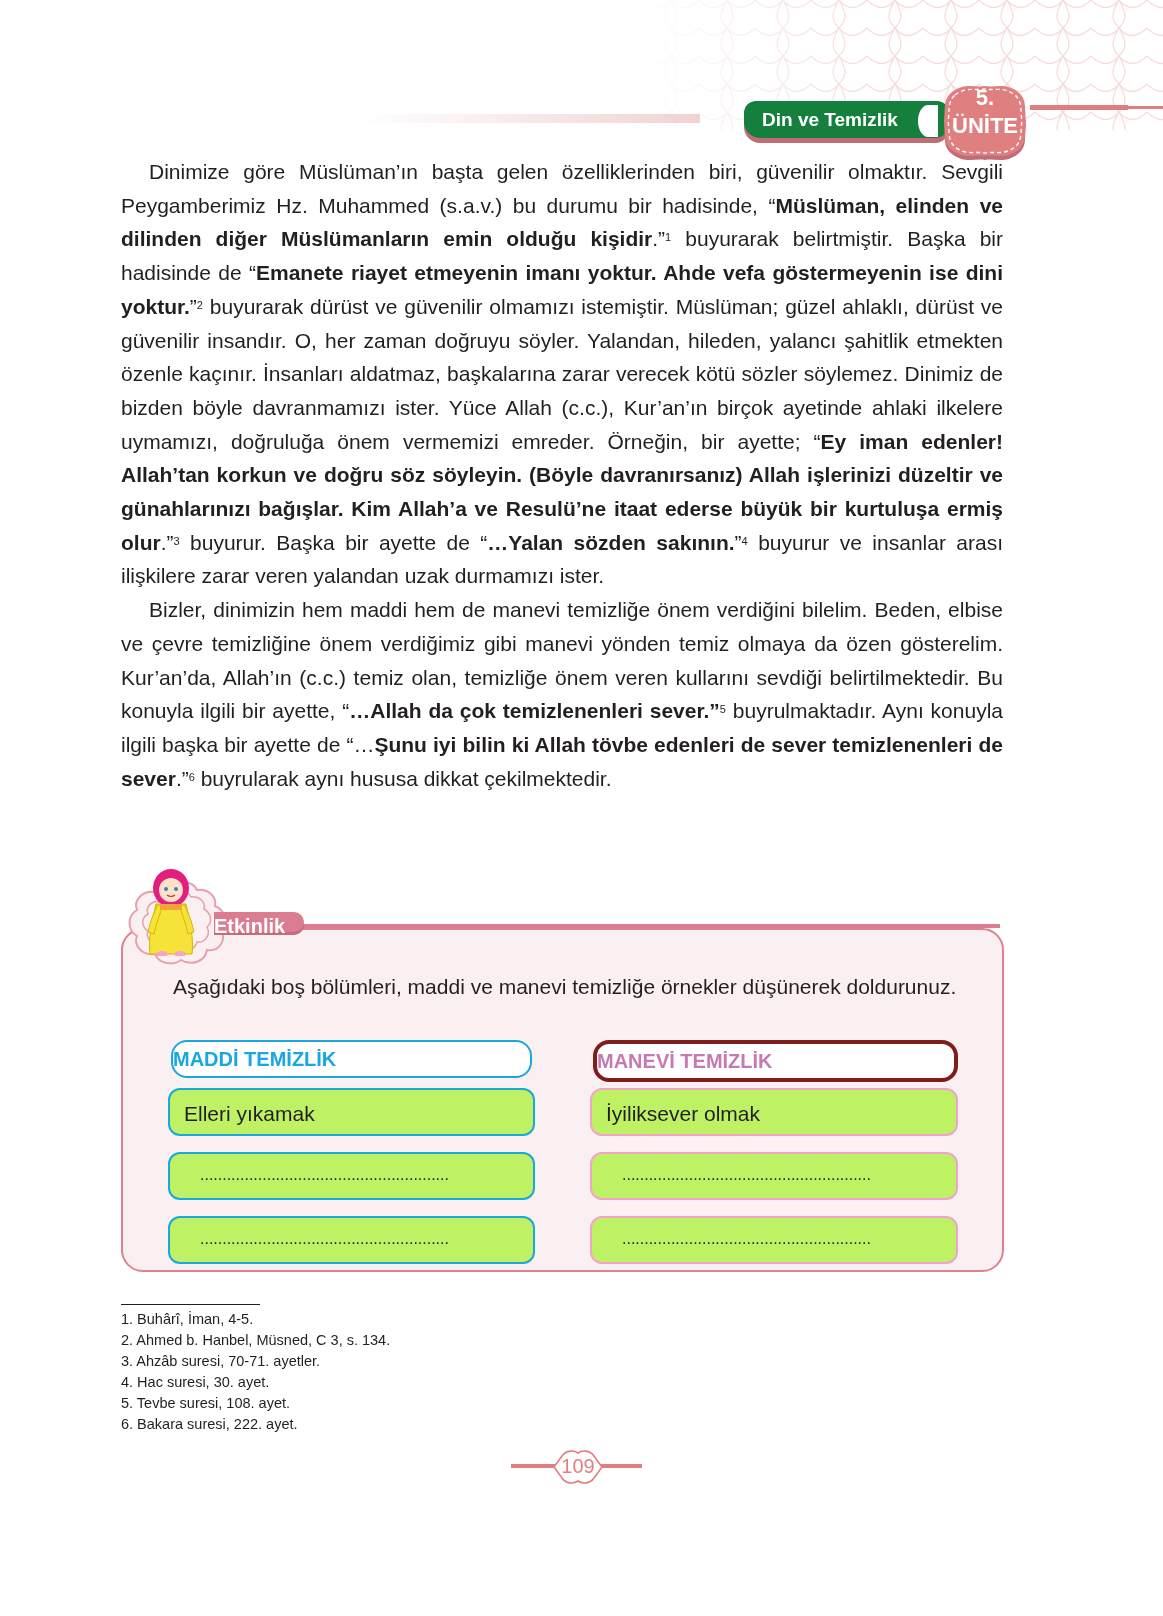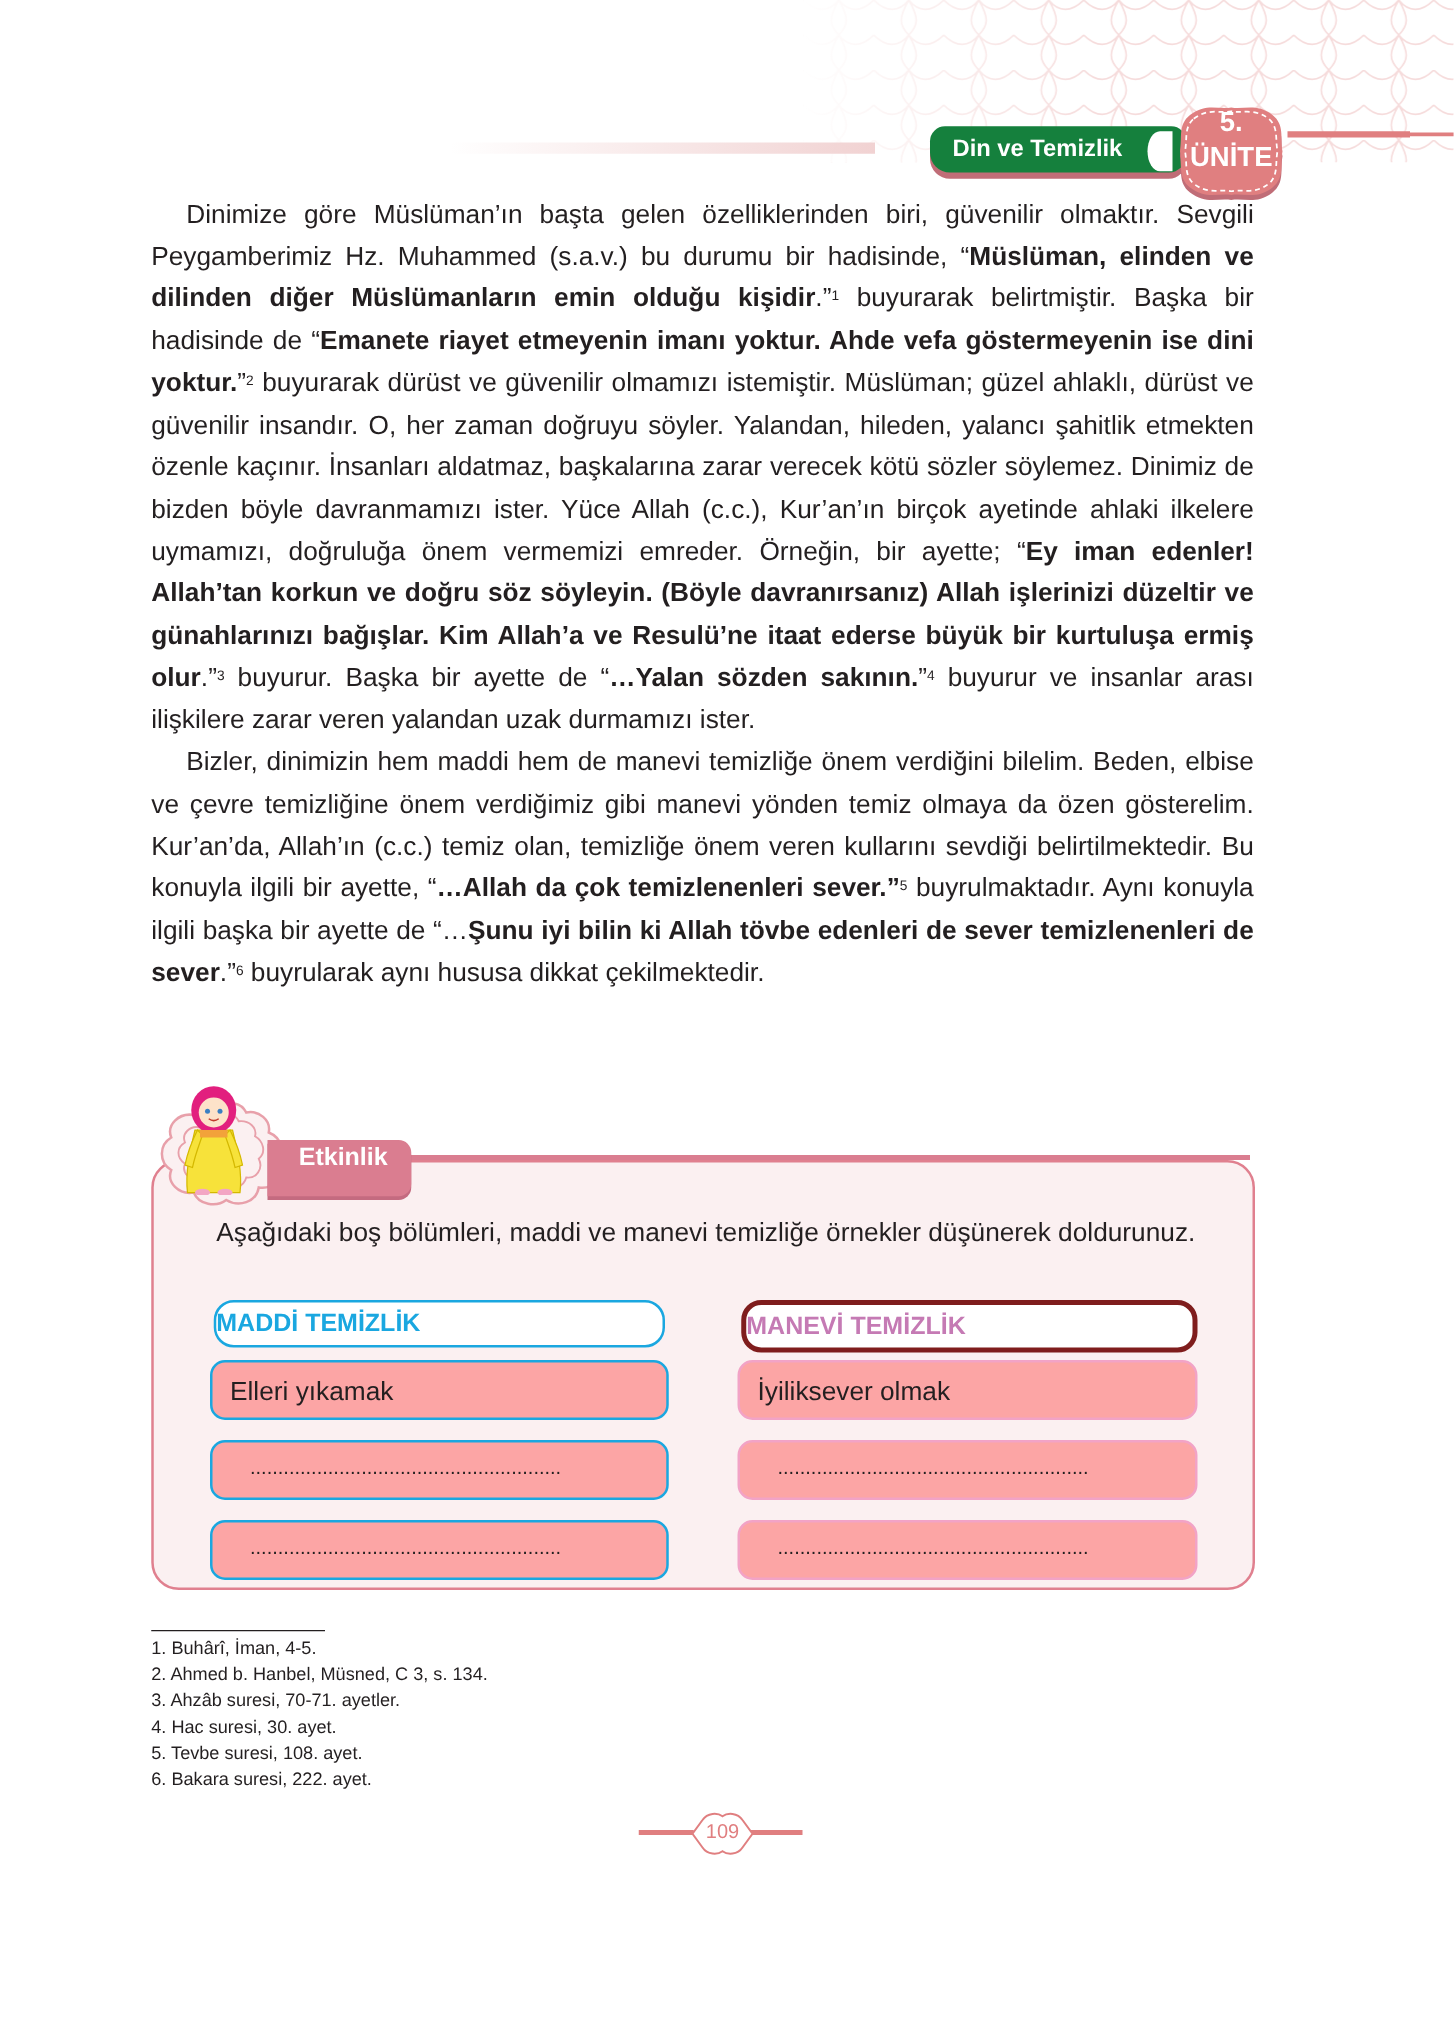--- a/index.html
+++ b/index.html
@@ -26,53 +26,53 @@
   .body-text { position: absolute; left: 121px; top: 155px; width: 882px;
                font-size: 21px; line-height: 33.7px; text-align: justify; }
   .body-text p { margin: 0; text-indent: 28px; }
   .body-text b { font-weight: bold; }
   .body-text sup { font-size: 11px; vertical-align: top; position: relative; top: -1px; }
 
   
   .activity-box { position: absolute; left: 121px; top: 928px; width: 879px; height: 340px;
                   background: #fbf0f1; border: 2px solid #e0808f; border-radius: 22px; }
   .activity-frame { position: absolute; left: 121px; top: 878px; width: 110px; height: 90px; }
-  .activity-tab { position: absolute; left: 214px; top: 912px; width: 90px; height: 45px;
+  .activity-tab { position: absolute; left: 214px; top: 912px; width: 90px; height: 20px;
                   background: #da7d90; border-radius: 0 10px 10px 0; color: #fff;
-                  font-weight: bold; font-size: 20px; line-height: 28px; padding-left: 25px;
+                  font-weight: bold; font-size: 20px; line-height: 28px; padding-left: 0;
                   box-shadow: 0 3px 0 #c46b80; }
   .activity-tab-line { position: absolute; left: 300px; top: 924px; width: 700px; height: 4px; background: #da7d90; }
   .girl { position: absolute; left: 138px; top: 866px; width: 66px; height: 90px; }
   .activity-instr { position: absolute; left: 143px; top: 970px; width: 842px; font-size: 21px;
                     line-height: 33px; text-align: justify; }
   .activity-instr span { display: block; text-indent: 30px; }
 
   .col-head { position: absolute; height: 34px; border-radius: 16px; background: #fff;
               font-weight: bold; font-size: 20px; line-height: 34px; }
   .col-head.maddi { left: 171px; top: 1040px; width: 357px; border: 2px solid #1aa7e0; color: #1aa7e0; }
   .col-head.manevi { left: 593px; top: 1040px; width: 357px; border: 4px solid #7f1d1d; color: #c57ab4; }
 
-  .cell { position: absolute; height: 48px; border-radius: 12px; background: #fca5a5;
+  .cell { position: absolute; height: 48px; border-radius: 12px; background: #bef264;
           font-size: 21px; line-height: 48px; padding-left: 14px; box-sizing: border-box; }
   .cell.m { left: 168px; width: 367px; border: 2px solid #1aa7e0; }
   .cell.n { left: 590px; width: 368px; border: 2px solid #f2a3c6; }
   .cell.dots { text-align: left; padding-left: 30px; letter-spacing: 0; font-size: 16px; line-height: 42px; }
   .r1 { top: 1088px; } .r2 { top: 1152px; } .r3 { top: 1216px; }
 
   
   .fn-rule { position: absolute; left: 121px; top: 1304px; width: 139px; height: 1px; background: #231f20; }
   .footnotes { position: absolute; left: 121px; top: 1309px; font-size: 14.5px; line-height: 21px; }
   .footnotes div { white-space: nowrap; }
 
   
   .pg-line-l { position: absolute; left: 511px; top: 1464px; width: 44px; height: 4px; background: #e07f80; }
   .pg-line-r { position: absolute; left: 600px; top: 1464px; width: 42px; height: 4px; background: #e07f80; }
   .pg-frame { position: absolute; left: 548px; top: 1448px; width: 60px; height: 38px; }
   .pg-num { position: absolute; left: 548px; top: 1452px; width: 60px; text-align: center;
-            color: #e07f80; font-size: 16px; line-height: 28px; }
+            color: #e07f80; font-size: 20px; line-height: 28px; }
 </style>
 </head>
 <body>
 
 <svg class="pattern" viewBox="0 0 520 130">
   <defs>
     <pattern id="arab" width="56" height="56" patternUnits="userSpaceOnUse">
       <path d="M28 0 C36 10 46 10 56 0 M0 0 C10 10 20 10 28 0 M28 0 C20 14 20 20 28 28 C36 20 36 14 28 0 M0 28 C10 38 20 38 28 28 C36 38 46 38 56 28 M28 28 C20 42 20 48 28 56 C36 48 36 42 28 28" fill="none" stroke="#f6dcdc" stroke-width="1.3"></path>
     </pattern>
     <linearGradient id="fadeL" x1="0" x2="1">

